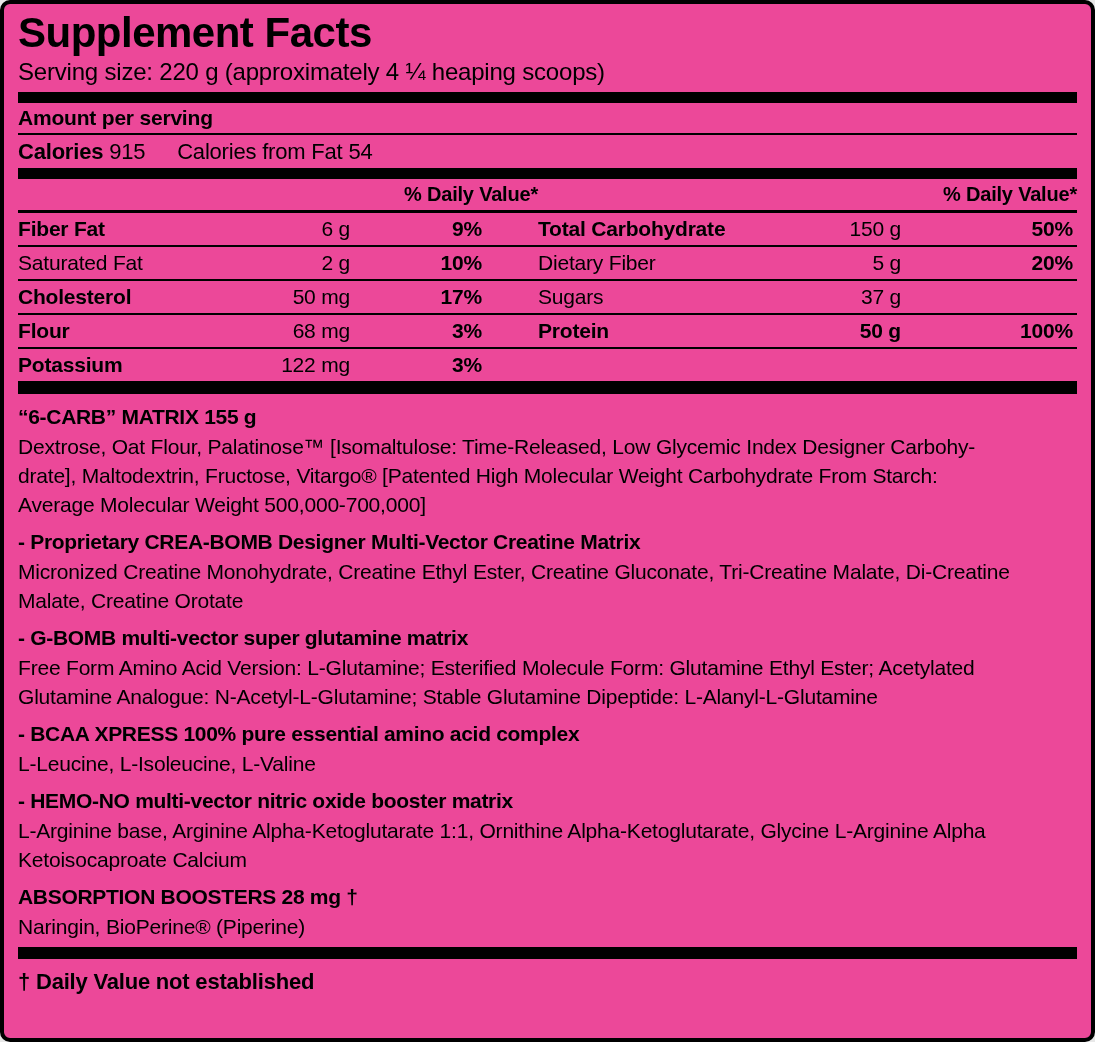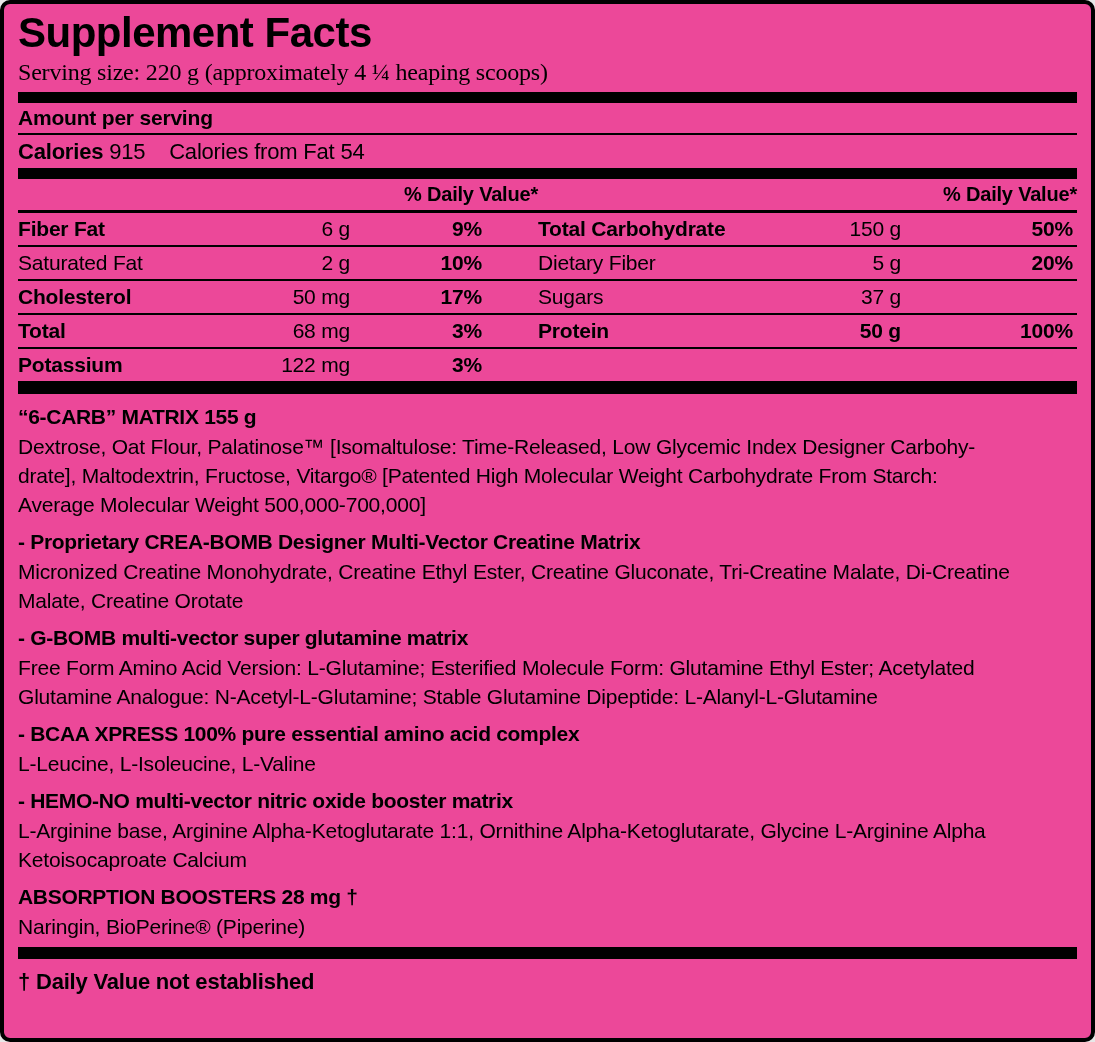--- a/index.html
+++ b/index.html
@@ -18,33 +18,33 @@
     letter-spacing: -0.2px;
   }
 
   .title {
     font-size: 42px;
     font-weight: bold;
     line-height: 46px;
     margin: 0;
     letter-spacing: -0.5px;
   }
-  .serving { font-size: 24px; line-height: 32px; font-family: Liberation Serif, serif; }
+  .serving { font-size: 24px; line-height: 32px; }
 
   .bar { background: #000; height: 11px; margin: 4px 0 0 0; }
   .bar.table-bottom { height: 13px; margin: 0; }
   .bar.pre-footer { height: 12px; margin-top: 6px; }
 
   .aps-row {
     font-size: 21px; font-weight: bold; line-height: 30px;
     border-bottom: 2px solid #000;
   }
   .cal-row { font-size: 22px; line-height: 33px; }
   .cal-row .b { font-weight: bold; }
-  .cal-row .cff { margin-left: 18px; }
+  .cal-row .cff { margin-left: 26px; }
 
   
   .t-header {
     display: flex; font-size: 20px; font-weight: bold; line-height: 31px;
     border-bottom: 3px solid #000;
   }
   .t-header .dvh-left  { width: 520px; text-align: right; }
   .t-header .dvh-right { flex: 1; text-align: right; }
 
   .row {
@@ -115,21 +115,21 @@
       <div class="cell-name bold">Cholesterol</div>
       <div class="cell-amt">50 mg</div>
       <div class="cell-pct">17%</div>
       <div class="cell-gutter"></div>
       <div class="cell-name">Sugars</div>
       <div class="cell-amt">37 g</div>
       <div class="cell-pct"></div>
     </div>
 
     <div class="row">
-      <div class="cell-name bold">Total</div>
+      <div class="cell-name bold">Flour</div>
       <div class="cell-amt">68 mg</div>
       <div class="cell-pct">3%</div>
       <div class="cell-gutter"></div>
       <div class="cell-name bold">Protein</div>
       <div class="cell-amt bold">50 g</div>
       <div class="cell-pct">100%</div>
     </div>
 
     <div class="row">
       <div class="cell-name bold">Potassium</div>

